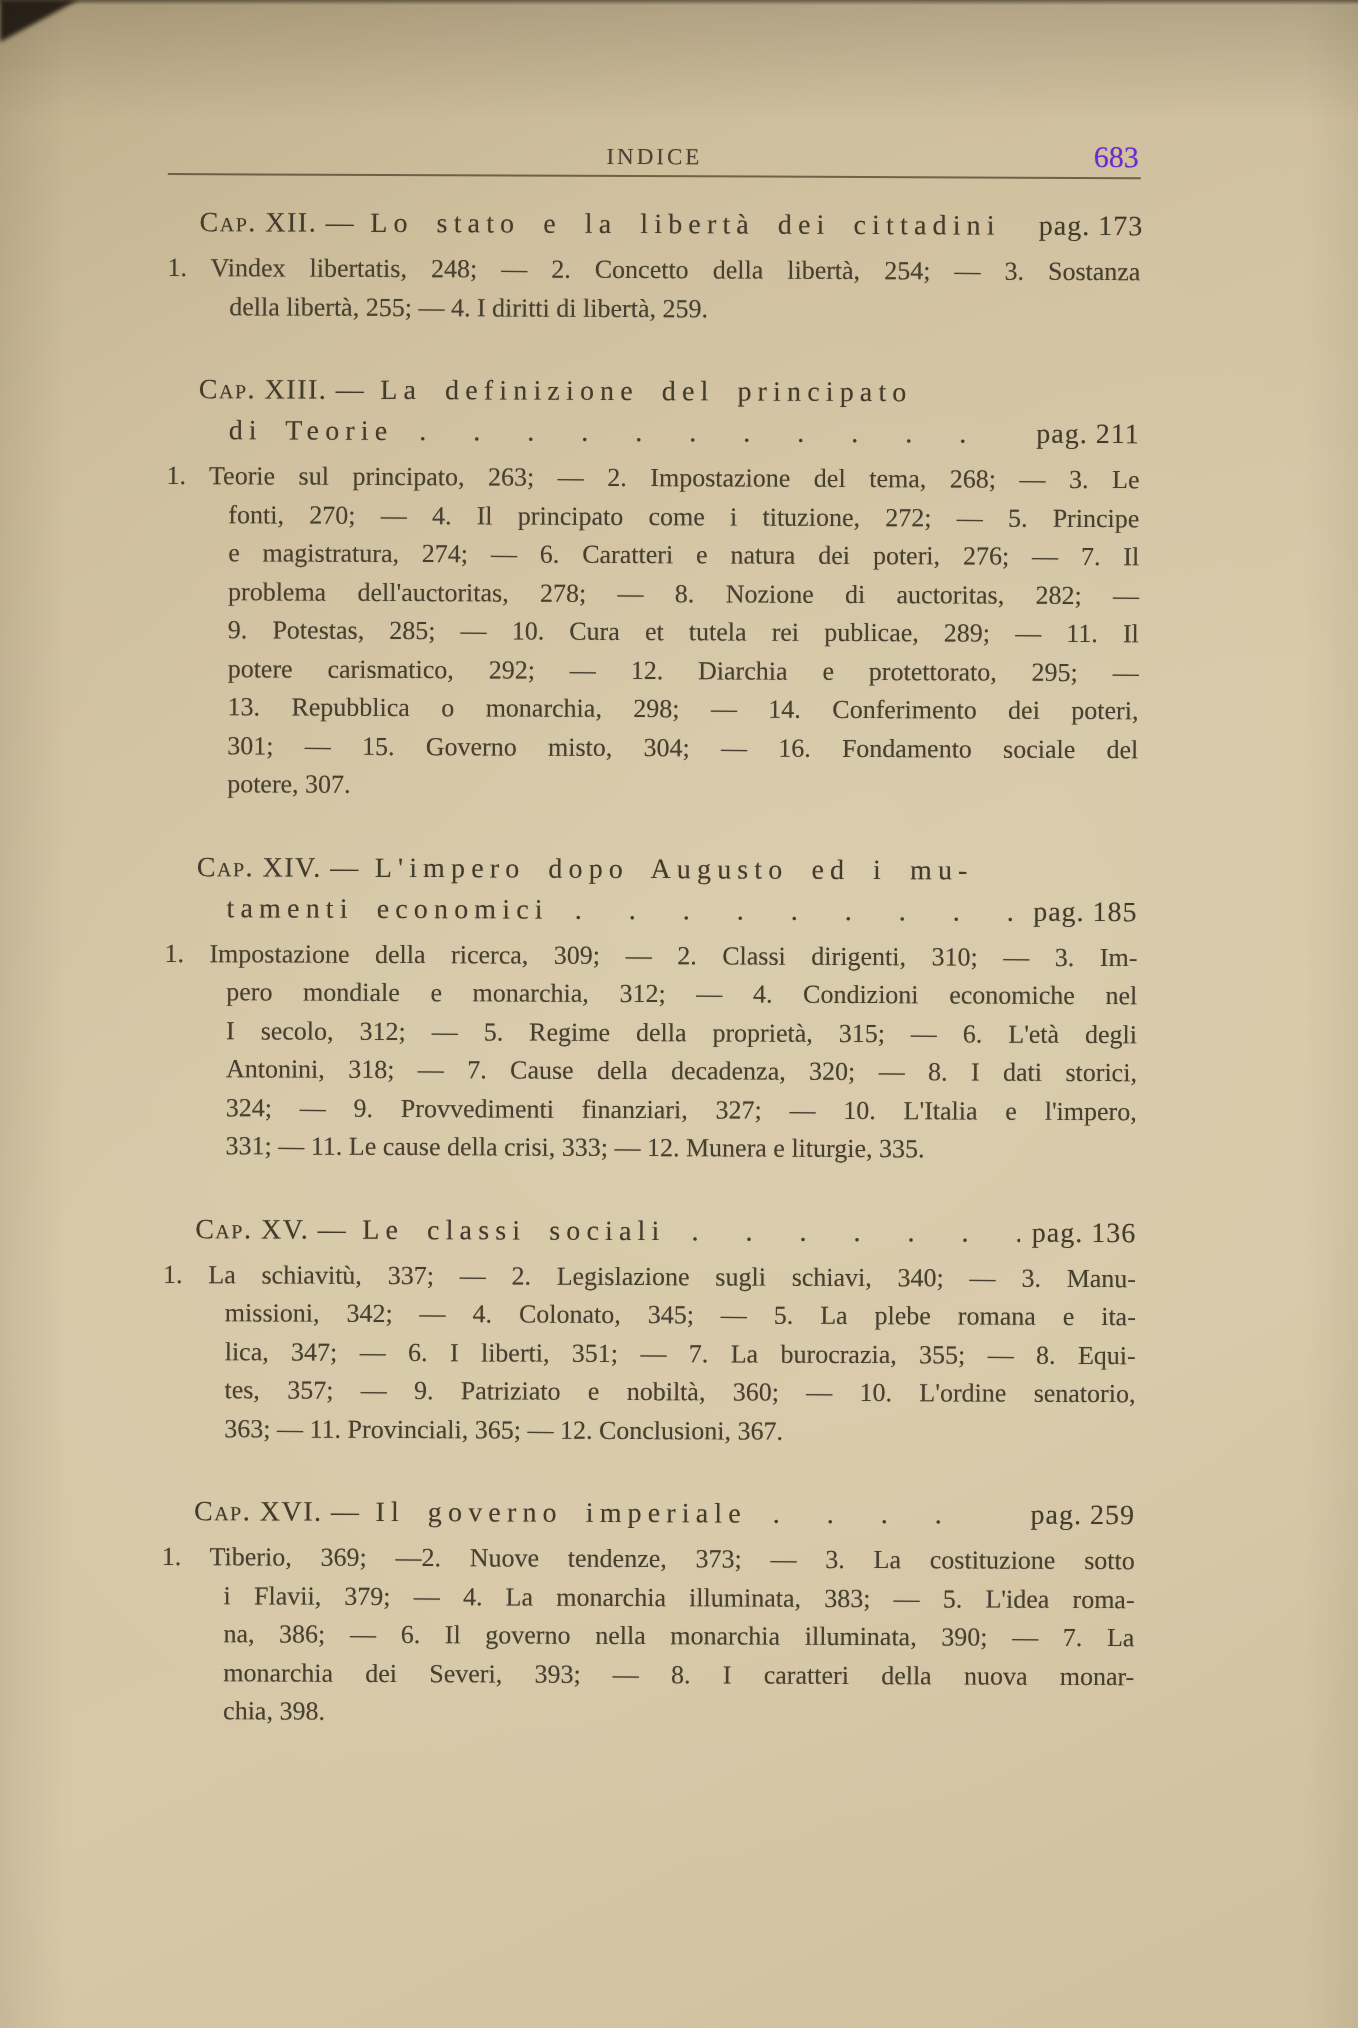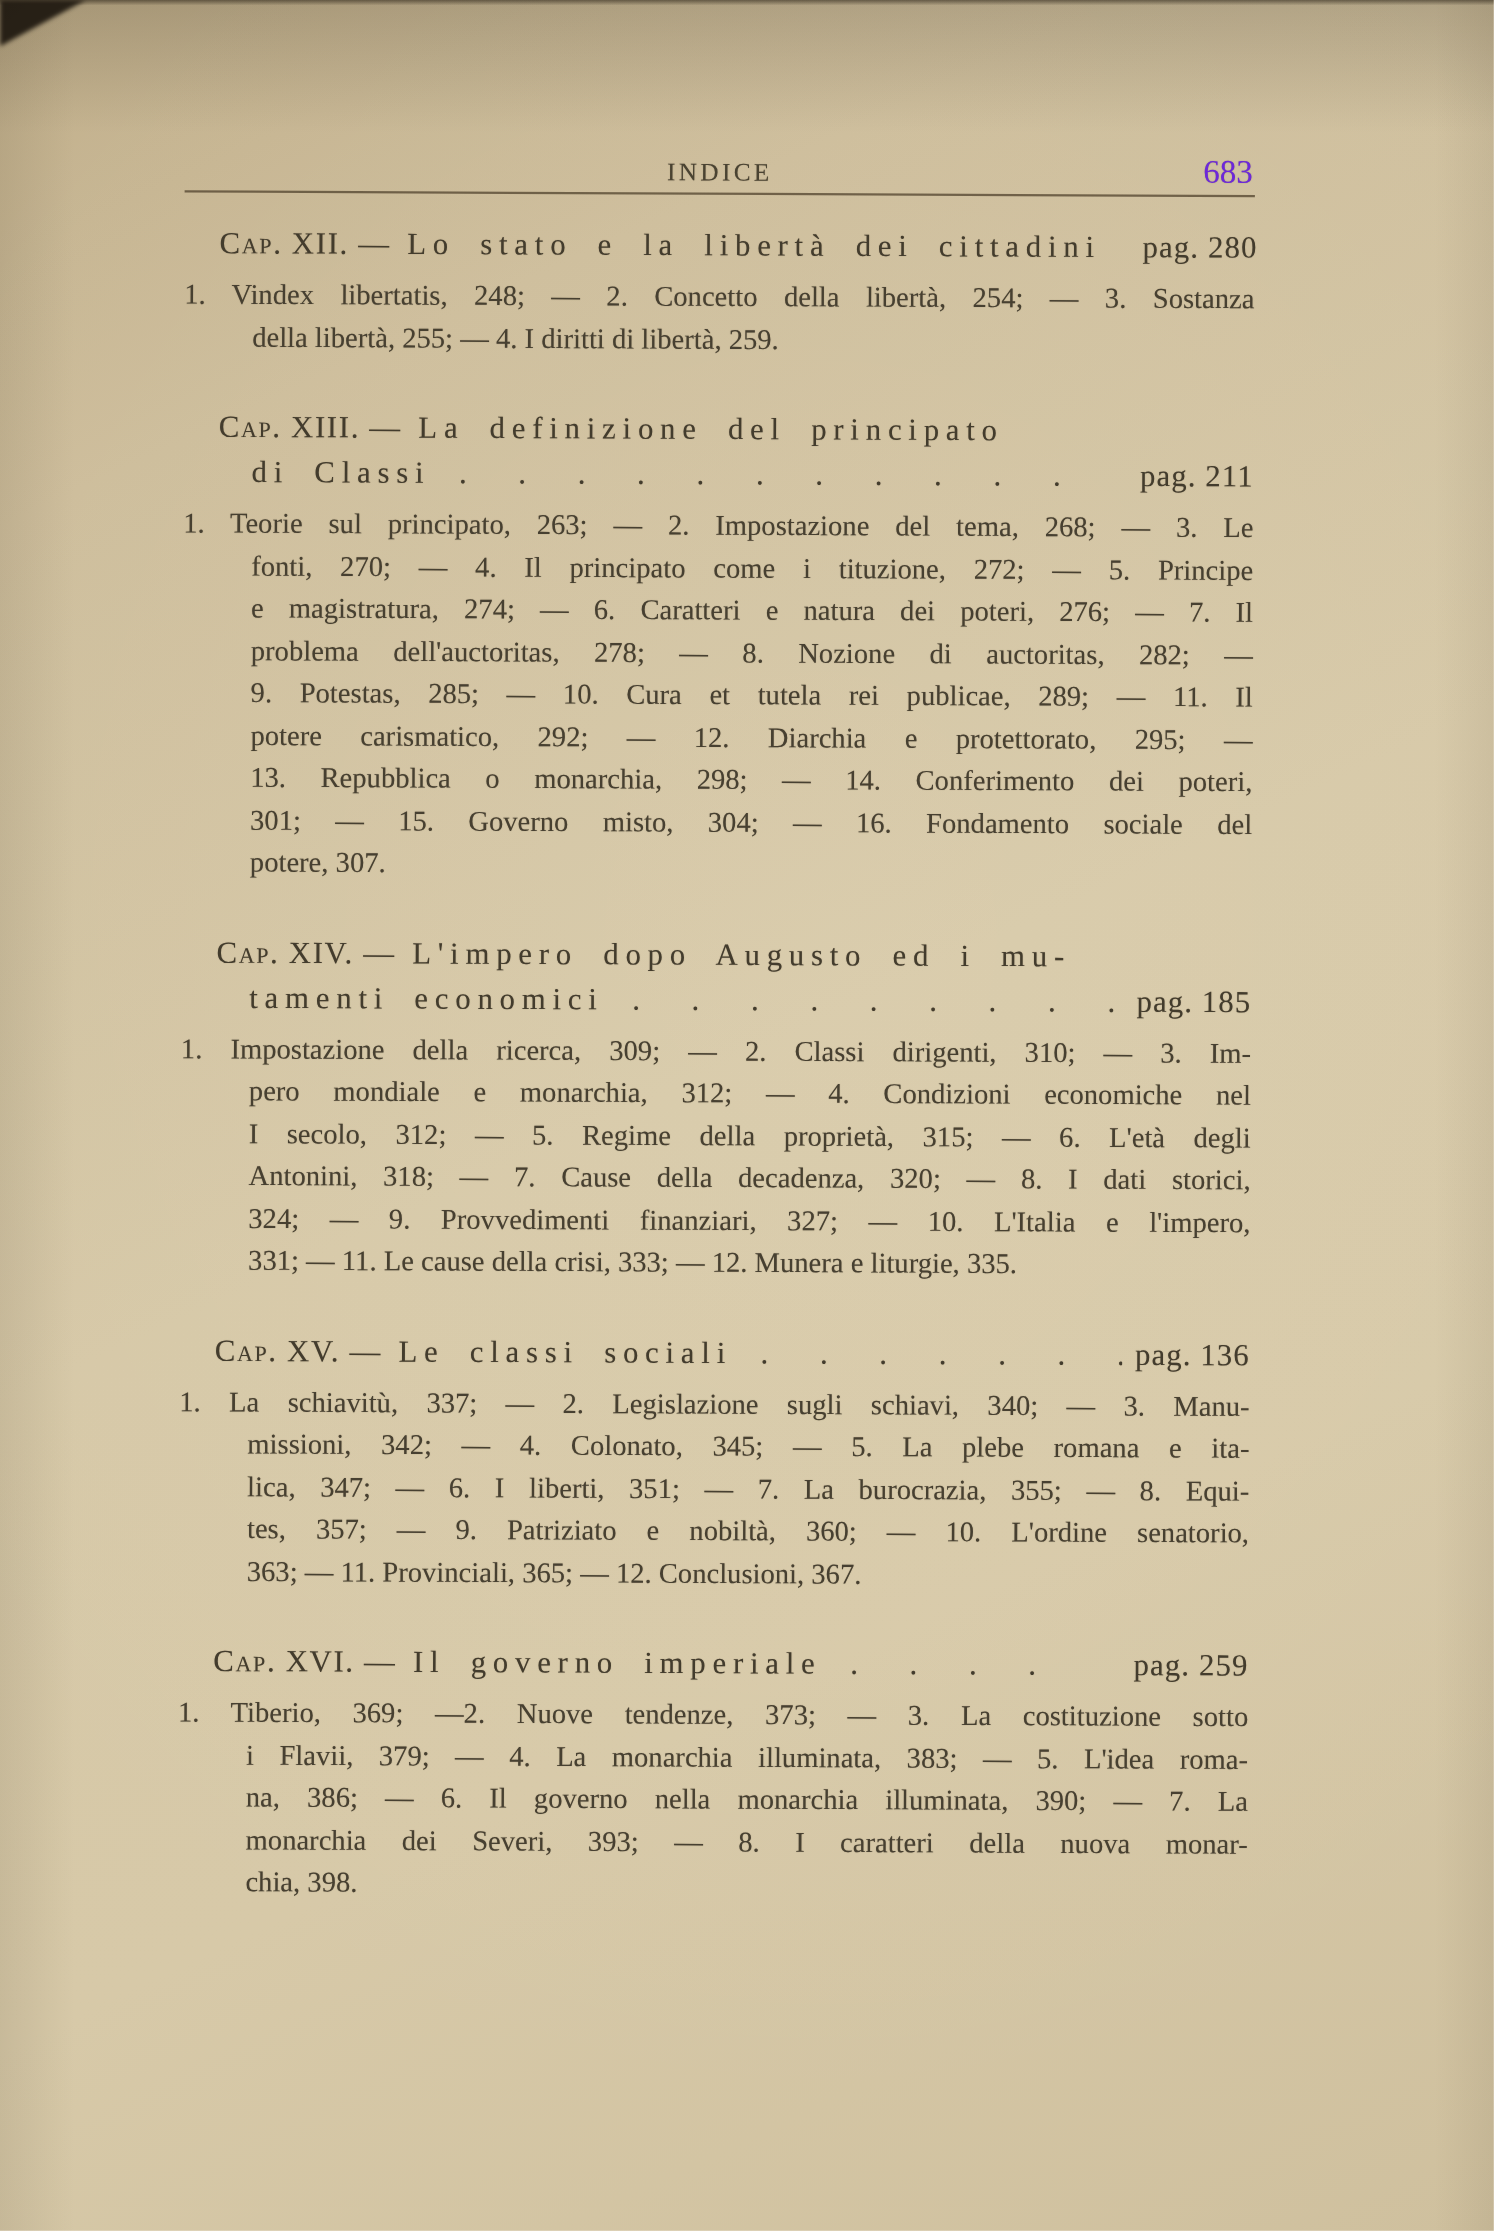--- a/index.html
+++ b/index.html
@@ -71,37 +71,37 @@
       <span class="title">INDICE</span>
       <span class="num">683</span>
     </div>
     <div id="sections">
         <div class="section">
           <div class="chap-heading">
             <div class="chap-line">
               <span class="chap-prefix">Cap. XII. —</span>
               <span class="chap-title">Lo stato e la libertà dei cittadini</span>
               <span class="dots"></span>
-              <span class="page-ref">pag. 280</span>
+              <span class="page-ref">pag. 173</span>
             </div>
           </div>
           <div class="par">
             <div class="line">1. Vindex libertatis, 248; — 2. Concetto della libertà, 254; — 3. Sostanza</div>
             <div class="line cont last">della libertà, 255; — 4. I diritti di libertà, 259.</div>
           </div>
         </div>
         <div class="section">
           <div class="chap-heading">
             <div class="chap-line">
               <span class="chap-prefix">Cap. XIII. —</span>
               <span class="chap-title">La definizione del principato</span>
               <span class="dots"></span>
             </div>
             <div class="chap-line indent">
-              <span class="chap-title">di Classi</span>
+              <span class="chap-title">di Teorie</span>
               <span class="dots">. . . . . . . . . . .</span>
               <span class="page-ref">pag. 211</span>
             </div>
           </div>
           <div class="par">
             <div class="line">1. Teorie sul principato, 263; — 2. Impostazione del tema, 268; — 3. Le</div>
             <div class="line cont">fonti, 270; — 4. Il principato come i tituzione, 272; — 5. Principe</div>
             <div class="line cont">e magistratura, 274; — 6. Caratteri e natura dei poteri, 276; — 7. Il</div>
             <div class="line cont">problema dell'auctoritas, 278; — 8. Nozione di auctoritas, 282; —</div>
             <div class="line cont">9. Potestas, 285; — 10. Cura et tutela rei publicae, 289; — 11. Il</div>

